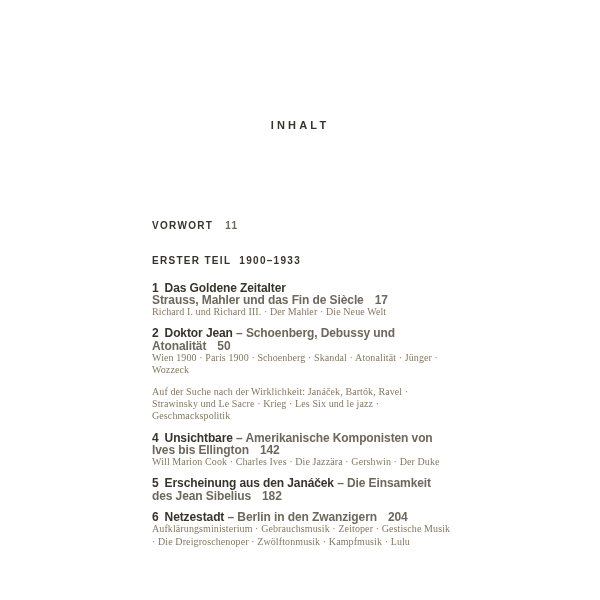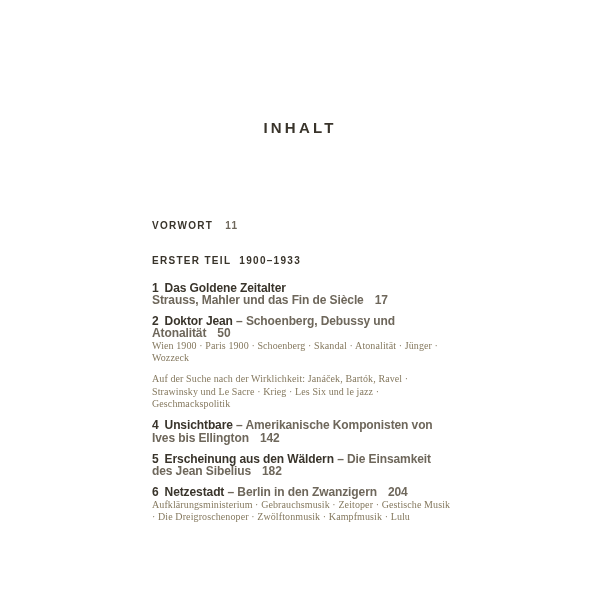--- a/index.html
+++ b/index.html
@@ -15,21 +15,21 @@
     font-family: "Liberation Sans", sans-serif;
     overflow: hidden;
   }
   .title {
     position: absolute;
     top: 119px;
     left: 0;
     width: 100%;
     margin: 0;
     text-align: center;
-    font-size: 15px;
+    font-size: 11px;
     font-weight: bold;
     letter-spacing: 3.2px;
     color: var(--ink-dark, #39342b);
   }
   .content {
     position: absolute;
     left: 152px;
     top: 220px;
     width: 300px;
   }
@@ -76,37 +76,39 @@
   <h1 class="title">INHALT</h1>
 
   <div class="content">
 
     <p class="caps vorwort-row"><span class="dark">VORWORT</span><span class="gray vorwort-page">11</span></p>
 
     <p class="caps part-row"><span class="dark">ERSTER TEIL</span><span class="dark dates">1900–1933</span></p>
 
     <div class="chapter ch-break">
       <p class="heading"><span class="dark"><span class="num">1</span><span>Das Goldene Zeitalter</span></span><span class="subwrap"><span class="gray"></span><span class="gray">Strauss, Mahler und das Fin de Siècle</span><span class="gray pagenum">17</span></span></p>
+      <p class="keywords">Richard I. und Richard III. · Der Mahler · Die Neue Welt</p>
     </div>
 
     <div class="chapter">
       <p class="heading"><span class="dark"><span class="num">2</span><span>Doktor Jean</span></span><span class="subwrap"><span class="gray"> – </span><span class="gray">Schoenberg, Debussy und Atonalität</span><span class="gray pagenum">50</span></span></p>
       <p class="keywords">Wien 1900 · Paris 1900 · Schoenberg · Skandal · Atonalität · Jünger · Wozzeck</p>
     </div>
 
     <div class="chapter">
       <p class="keywords">Auf der Suche nach der Wirklichkeit: Janáček, Bartók, Ravel · Strawinsky und Le Sacre · Krieg · Les Six und le jazz · Geschmackspolitik</p>
     </div>
 
     <div class="chapter">
       <p class="heading"><span class="dark"><span class="num">4</span><span>Unsichtbare</span></span><span class="subwrap"><span class="gray"> – </span><span class="gray">Amerikanische Komponisten von Ives bis Ellington</span><span class="gray pagenum">142</span></span></p>
+      <p class="keywords">Will Marion Cook · Charles Ives · Die Jazzära · Gershwin · Der Duke</p>
     </div>
 
     <div class="chapter">
-      <p class="heading"><span class="dark"><span class="num">5</span><span>Erscheinung aus den Wäldern</span></span><span class="subwrap"><span class="gray"> – </span><span class="gray">Die Einsamkeit des Jean Sibelius</span><span class="gray pagenum">182</span></span></p>
+      <p class="heading"><span class="dark"><span class="num">5</span><span>Erscheinung aus den Janáček</span></span><span class="subwrap"><span class="gray"> – </span><span class="gray">Die Einsamkeit des Jean Sibelius</span><span class="gray pagenum">182</span></span></p>
     </div>
 
     <div class="chapter">
       <p class="heading"><span class="dark"><span class="num">6</span><span>Netzestadt</span></span><span class="subwrap"><span class="gray"> – </span><span class="gray">Berlin in den Zwanzigern</span><span class="gray pagenum">204</span></span></p>
       <p class="keywords">Aufklärungsministerium · Gebrauchsmusik · Zeitoper · Gestische Musik · Die Dreigroschenoper · Zwölftonmusik · Kampfmusik · Lulu</p>
     </div>
 
   </div>
 </div>
 

